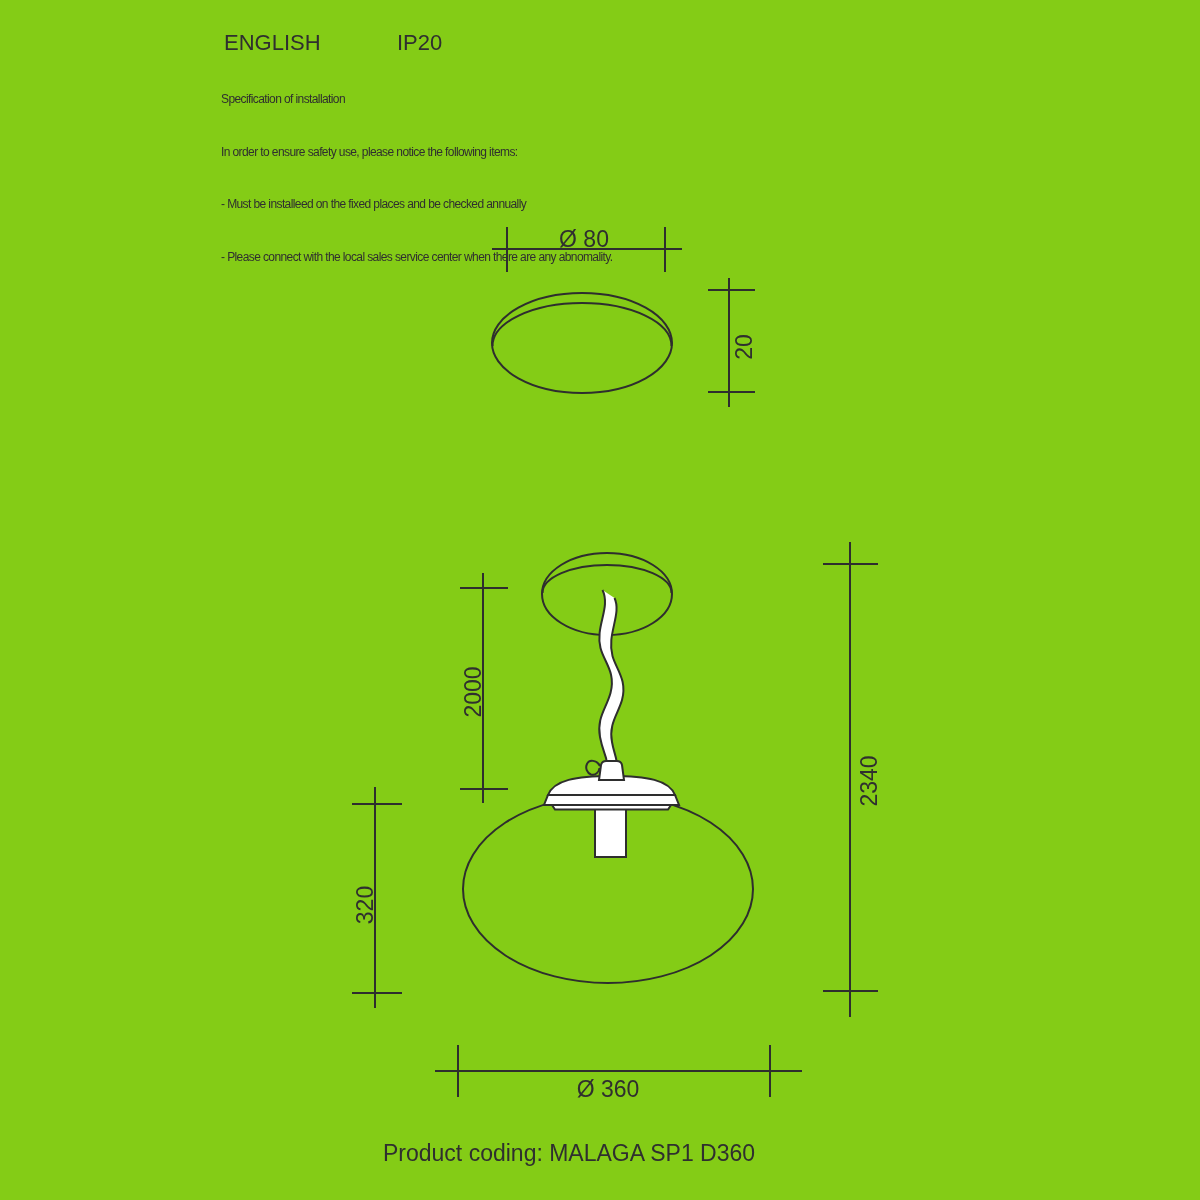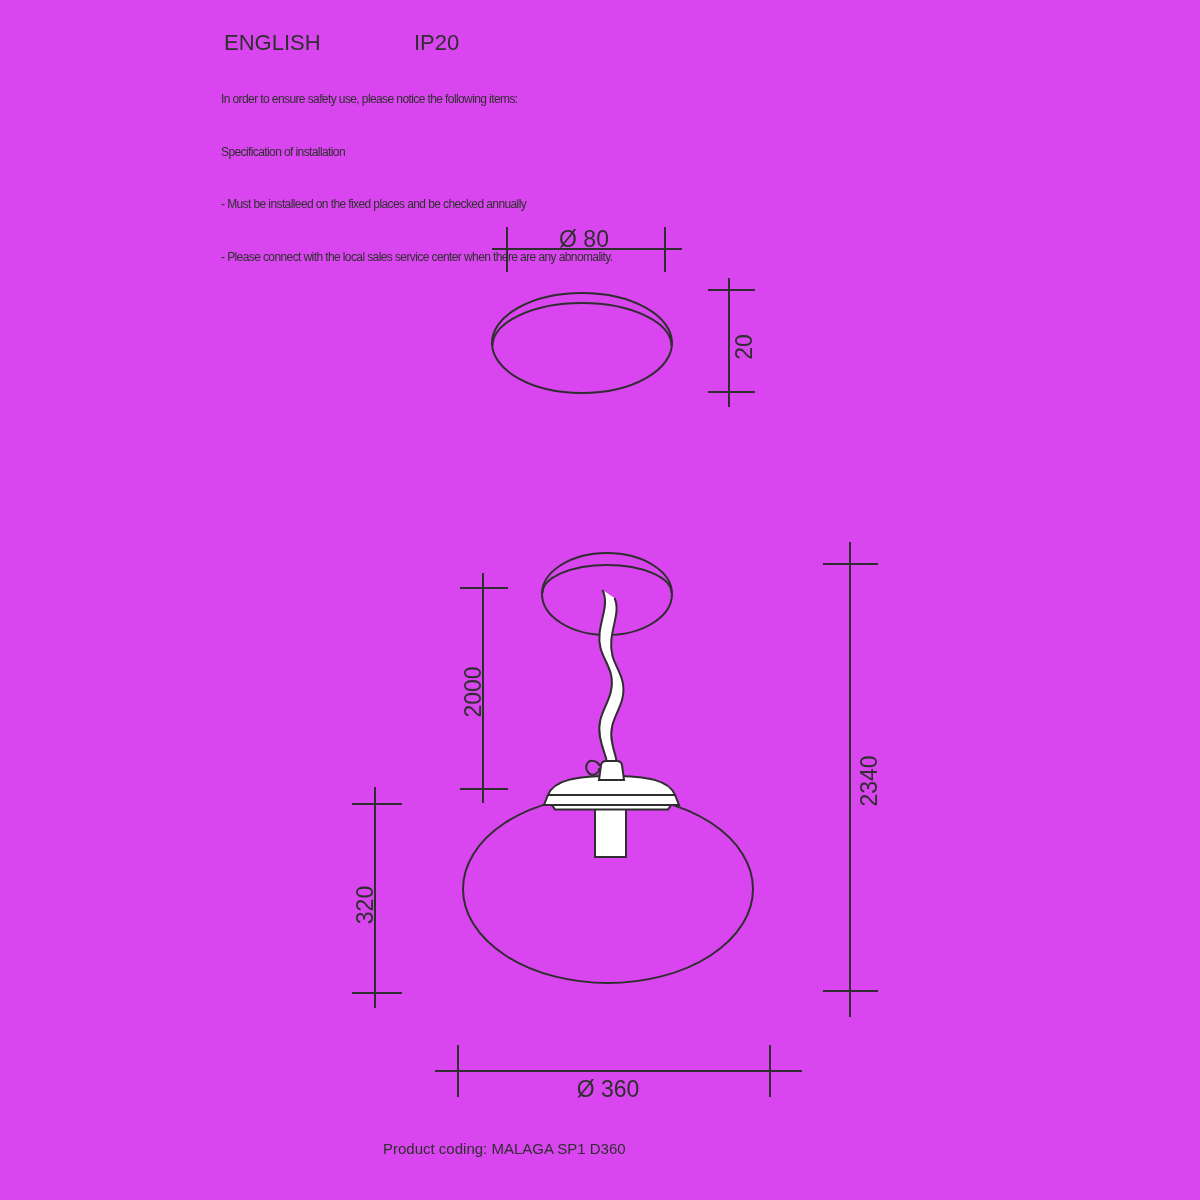--- a/index.html
+++ b/index.html
@@ -1,39 +1,39 @@
 <!DOCTYPE html>
 <html><head>
 <meta charset="utf-8">
 <style>
   html,body{margin:0;padding:0;background:#ffffff;}
   body{width:1200px;height:1200px;font-family:"Liberation Sans",sans-serif;color:#2f2f2f;}
-  .page{position:relative;width:1200px;height:1200px;background:#d946ef;overflow:hidden;}
+  .page{position:relative;width:1200px;height:1200px;background:#84cc16;overflow:hidden;}
   .hdr{position:absolute;top:30px;font-size:22px;line-height:1.2;white-space:pre;}
   .hdr-lang{left:224px;}
-  .hdr-ip{left:414px;}
+  .hdr-ip{left:397px;}
   .spec{position:absolute;left:221px;top:56px;font-size:12px;line-height:17.5px;letter-spacing:-0.6px;white-space:pre;}
-  .footer{position:absolute;left:383px;top:1140px;font-size:15px;white-space:pre;}
+  .footer{position:absolute;left:383px;top:1140px;font-size:23px;white-space:pre;}
   svg.drawing{position:absolute;left:0;top:0;width:1200px;height:1200px;}
   svg .ln{stroke:#2e2e2e;stroke-width:2;fill:none;}
   svg .wh{stroke:#2e2e2e;stroke-width:2;fill:#ffffff;}
   svg .fillonly{fill:#ffffff;stroke:none;}
   svg text{font-family:"Liberation Sans",sans-serif;font-size:23px;fill:#2f2f2f;}
 </style>
 </head>
 <body>
 
 <div class="page">
 
   <div class="hdr hdr-lang">ENGLISH</div>
   <div class="hdr hdr-ip">IP20</div>
 
   <div class="spec">
+    <div>Specification of installation</div>
     <div>In order to ensure safety use, please notice the following items:</div>
-    <div>Specification of installation</div>
     <div>- Must be installeed on the fixed places and be checked annually</div>
     <div>- Please connect with the local sales service center when there are any abnomality.</div>
   </div>
 
   <svg class="drawing" viewBox="0 0 1200 1200">
 
     <g>
 
       <g>
         <line class="ln" x1="492" y1="249" x2="682" y2="249"></line>

